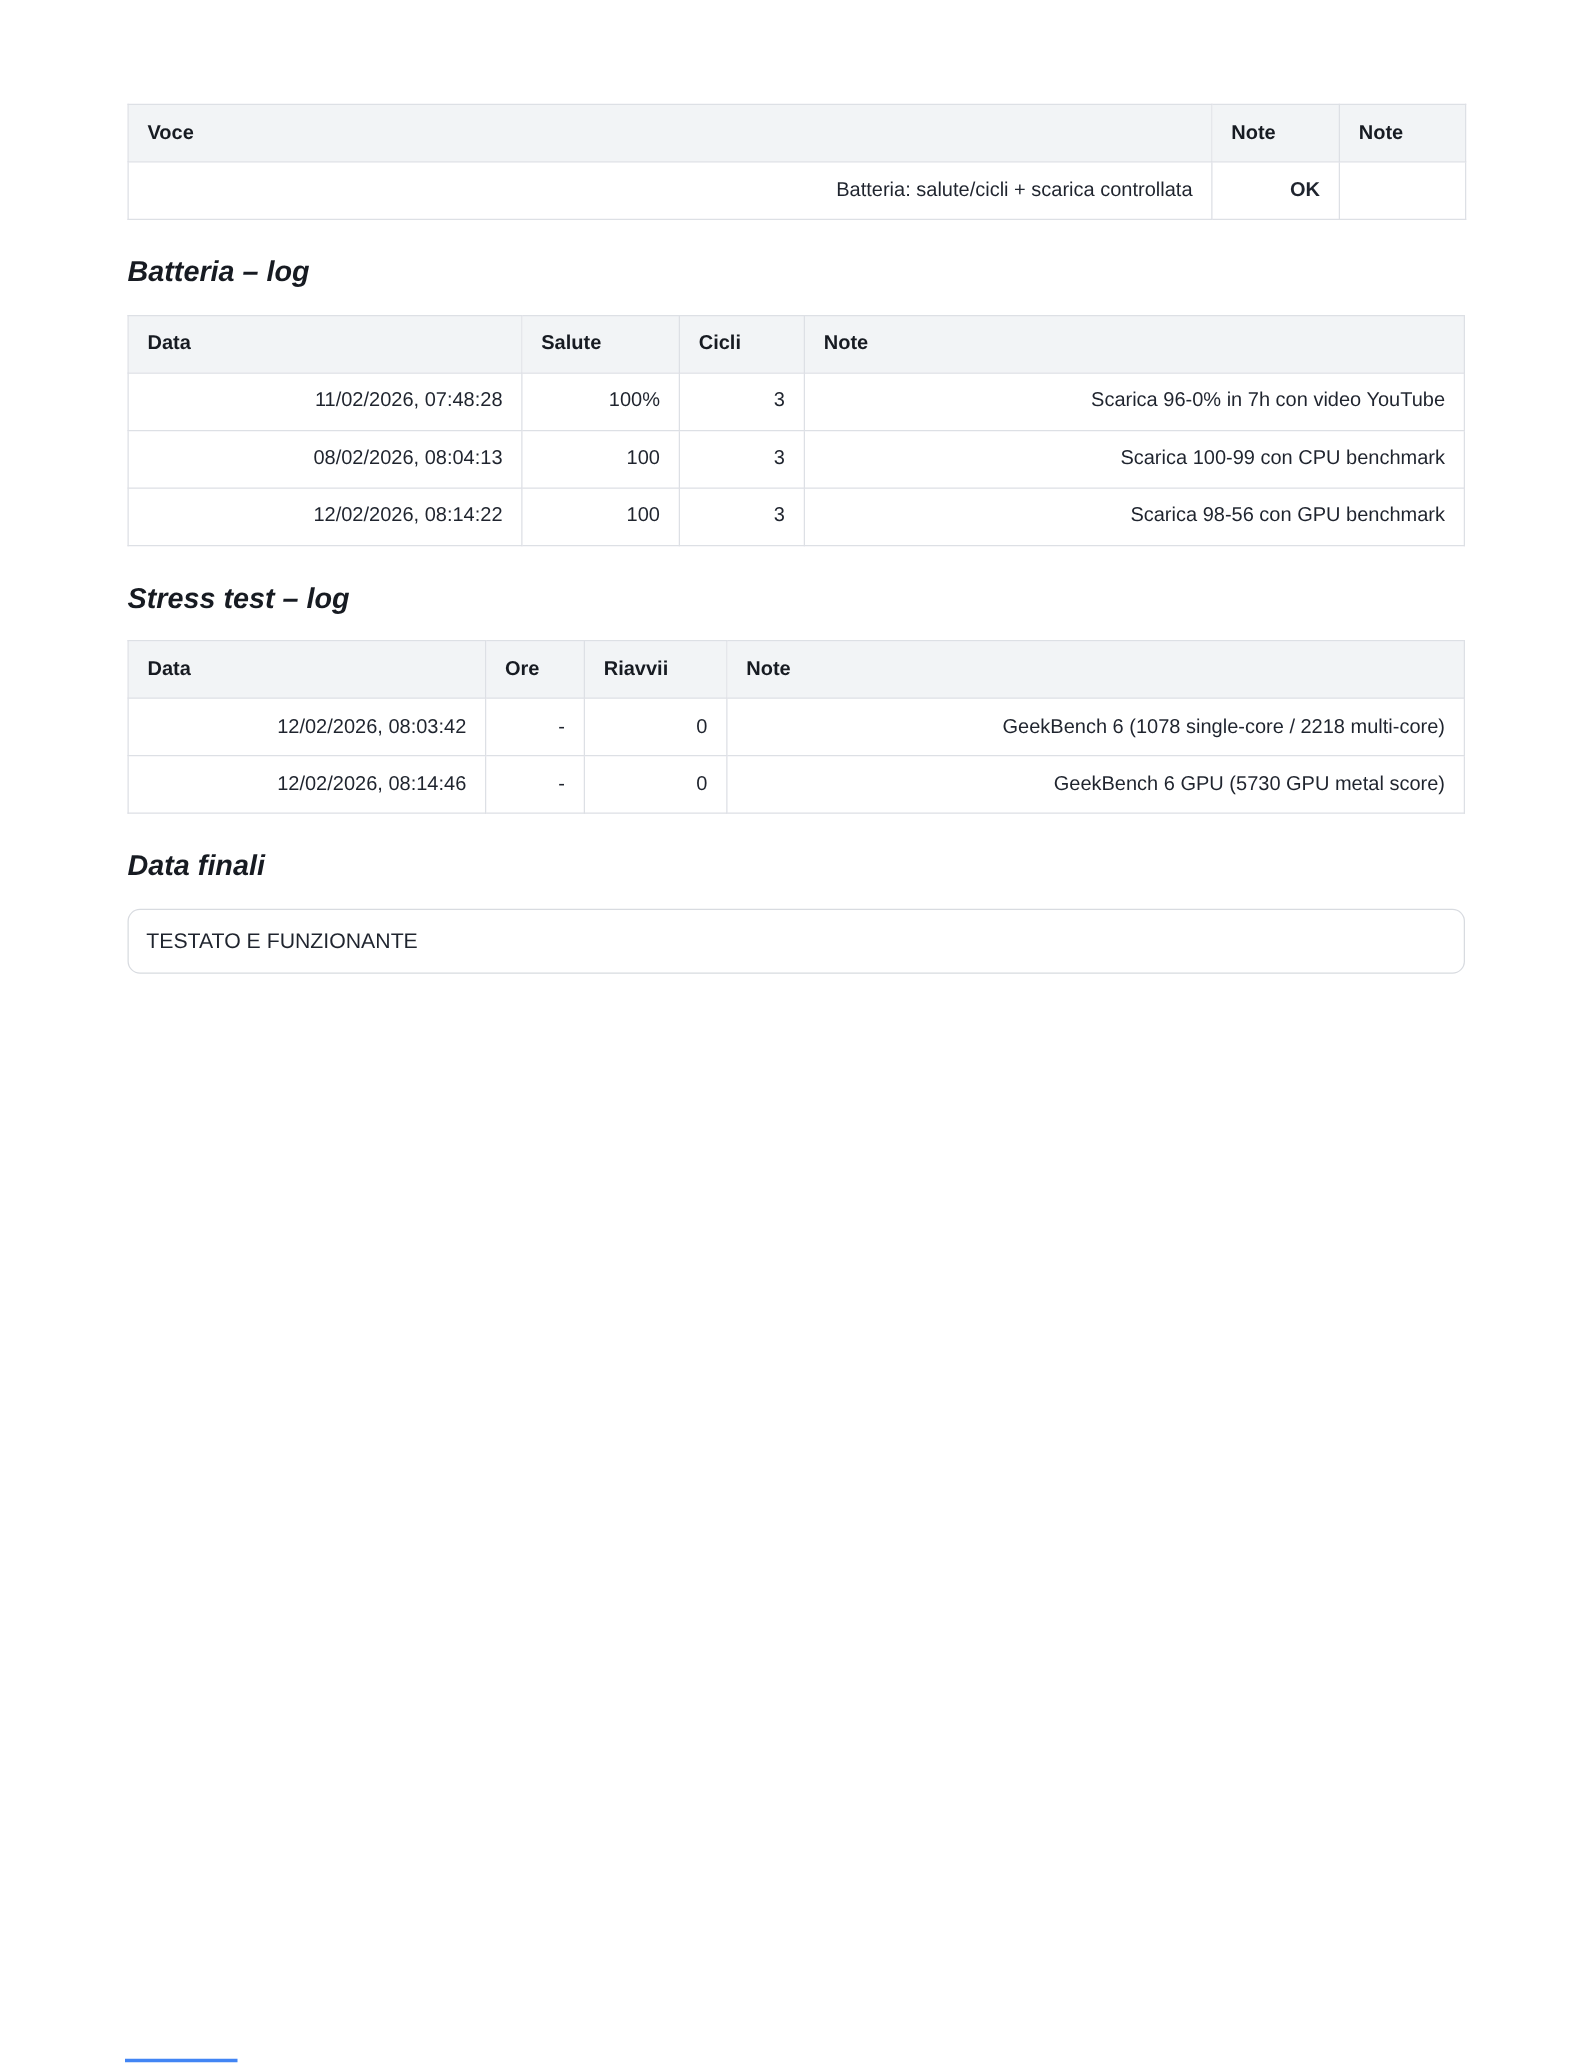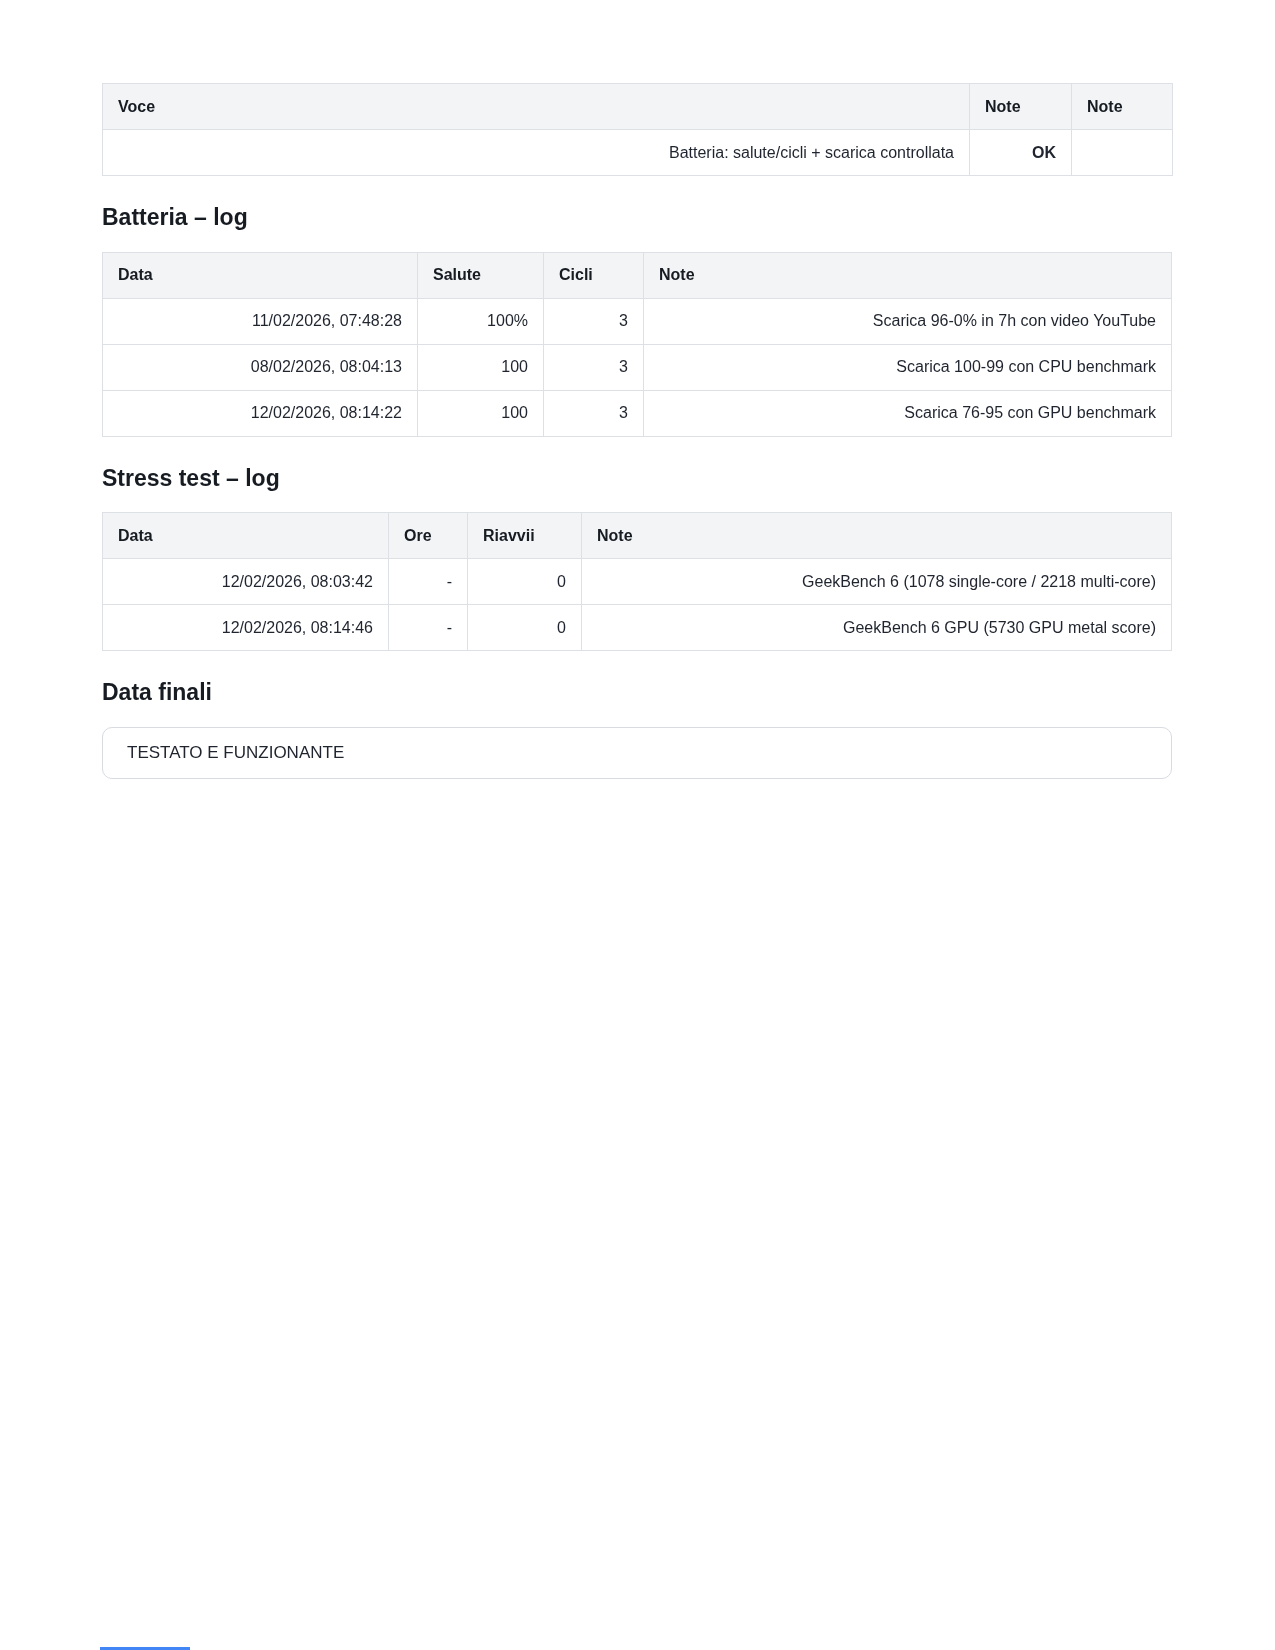--- a/index.html
+++ b/index.html
@@ -38,26 +38,27 @@
     color: #171b22;
   }
   td { background: #ffffff; text-align: right; }
   .bold { font-weight: 700; }
   h2 {
     font-size: 23px;
     font-weight: 700;
     color: #171b22;
     margin: 28px 0 20px 0;
     line-height: 1.2;
+    font-style: italic;
   }
   .note-box {
     margin-top: 20px;
     border: 1px solid #d8dbe0;
     border-radius: 10px;
-    padding: 13px 24px;
+    padding: 13px 14px;
     font-size: 17px;
     line-height: 24px;
     color: #1f242e;
     background: #ffffff;
   }
   .bottom-line {
     position: absolute;
     left: 100px;
     bottom: 0px;
     width: 90px;
@@ -118,21 +119,21 @@
       <tr>
         <td>08/02/2026, 08:04:13</td>
         <td>100</td>
         <td>3</td>
         <td>Scarica 100-99 con CPU benchmark</td>
       </tr>
       <tr>
         <td>12/02/2026, 08:14:22</td>
         <td>100</td>
         <td>3</td>
-        <td>Scarica 76-95 con GPU benchmark</td>
+        <td>Scarica 98-56 con GPU benchmark</td>
       </tr>
     </tbody>
   </table>
 
   <h2>Stress test – log</h2>
   <table>
     <colgroup>
         <col style="width:286px">
         <col style="width:79px">
         <col style="width:114px">

